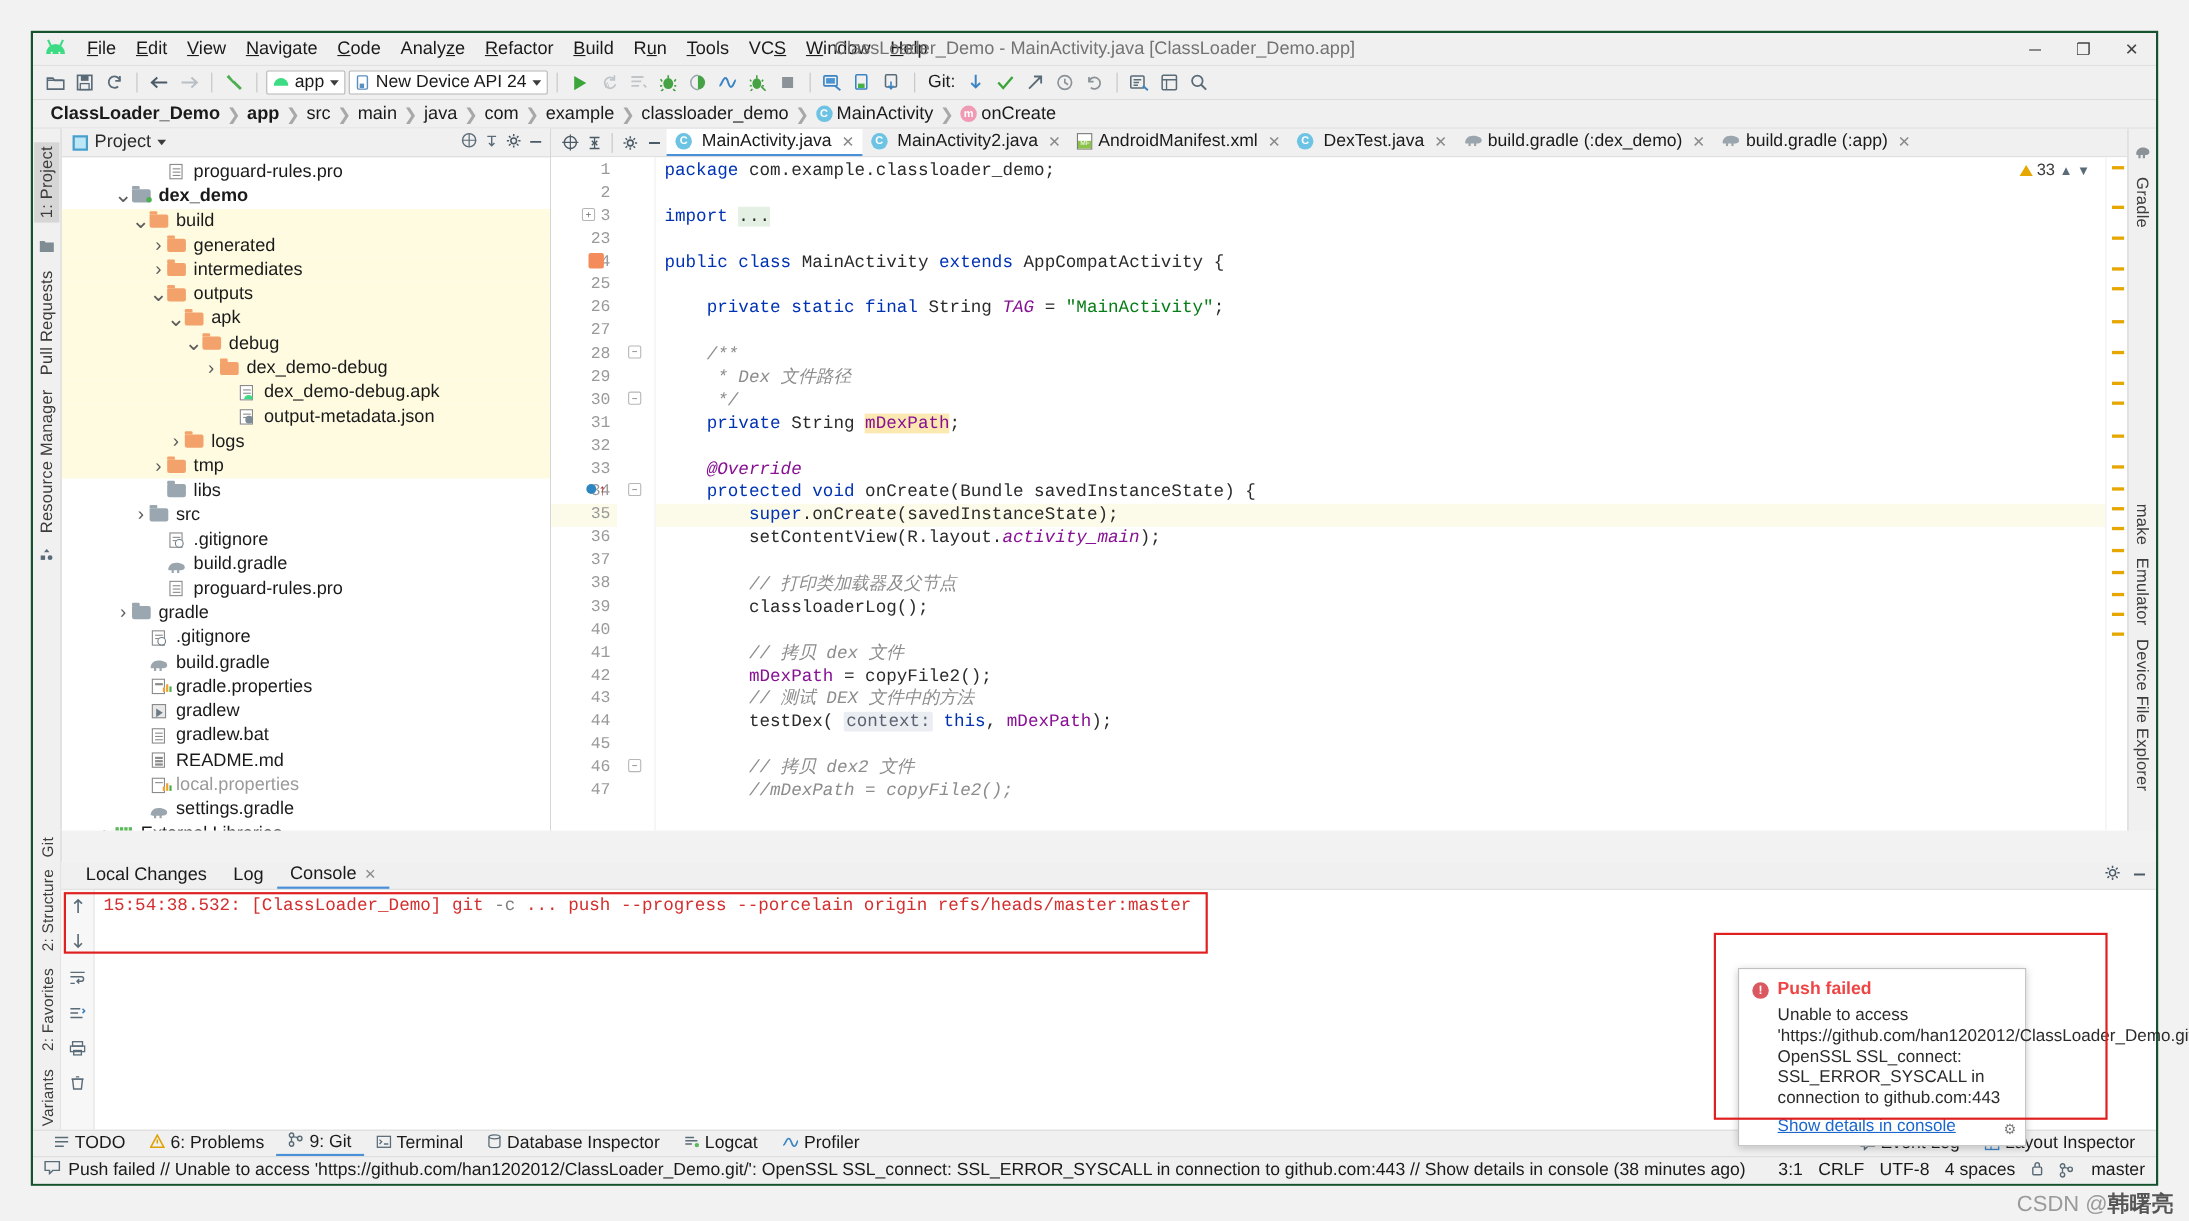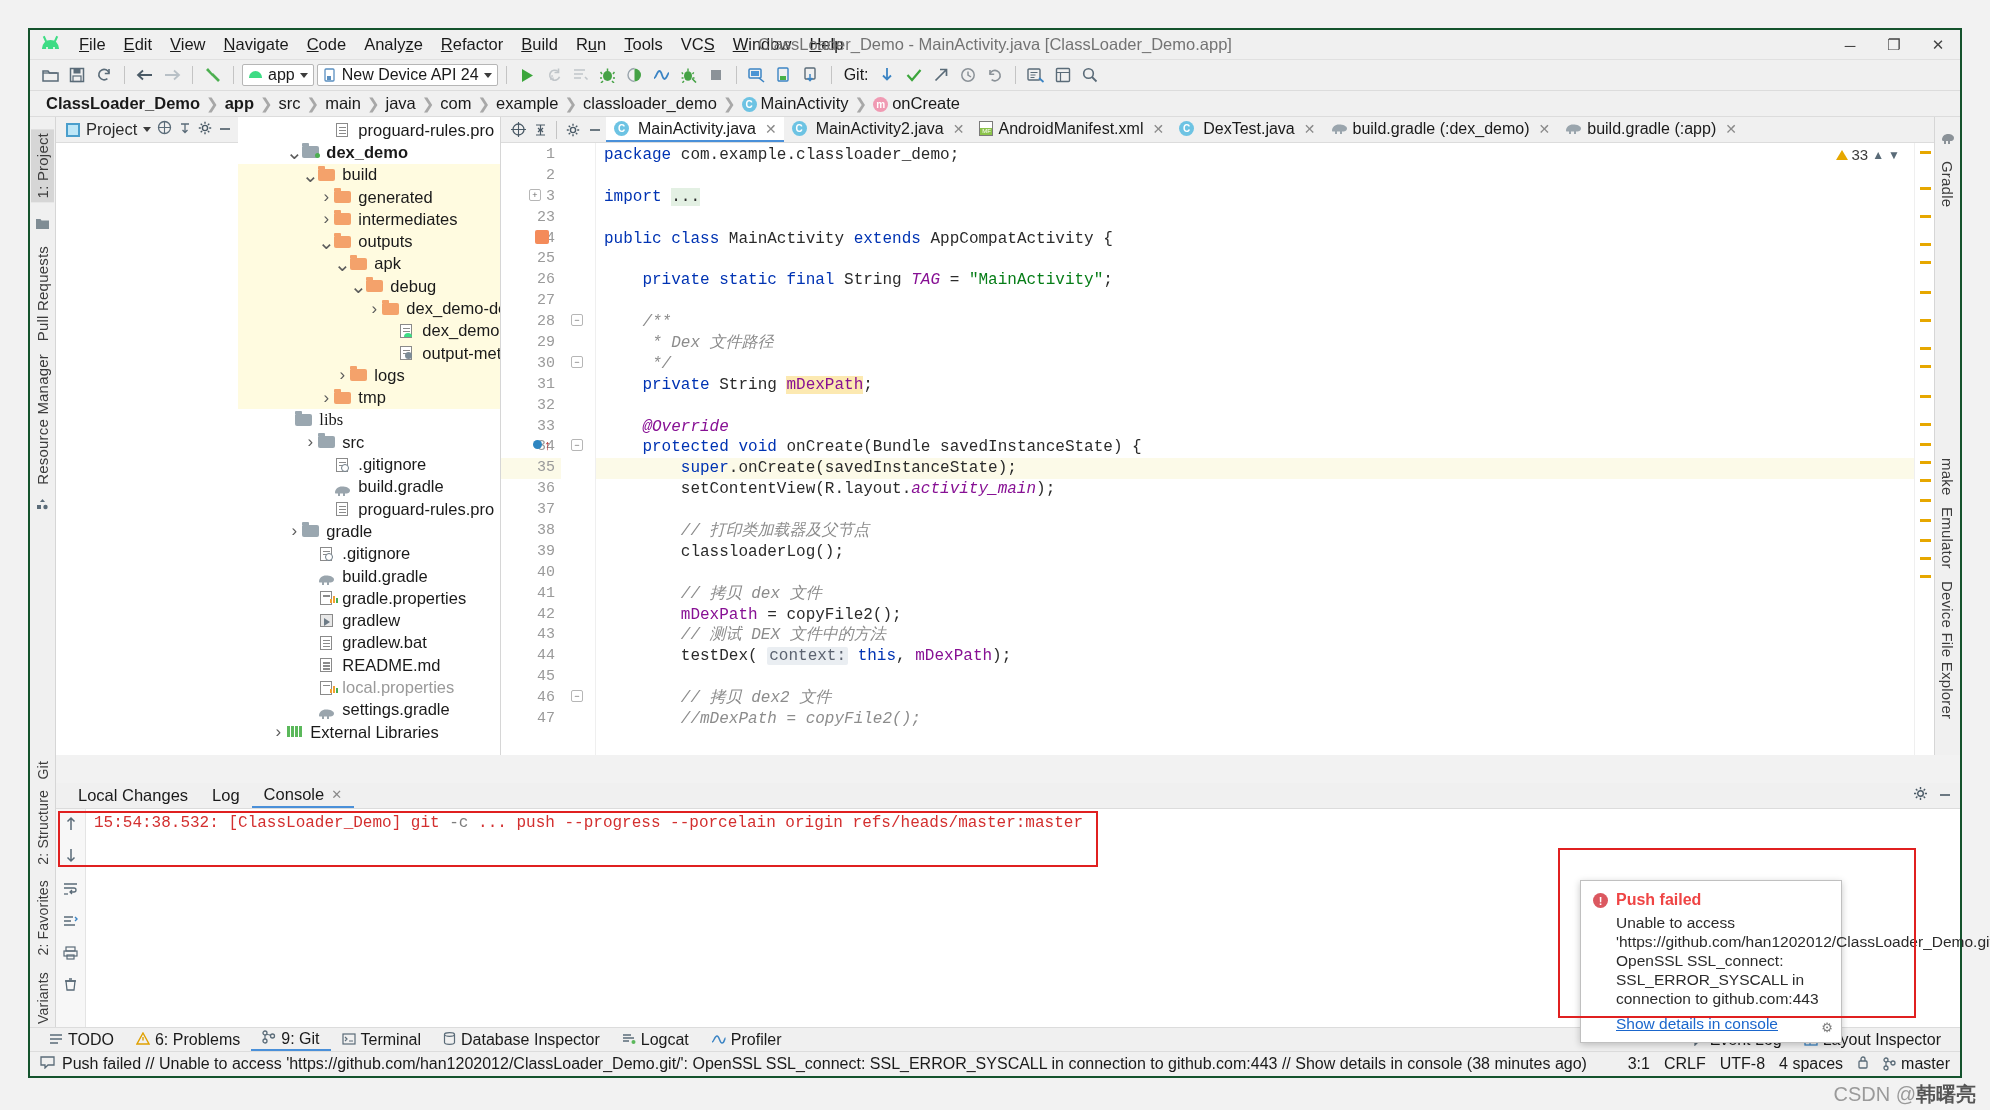--- a/index.html
+++ b/index.html
@@ -97,21 +97,21 @@
     writing-mode:vertical-rl; text-orientation:mixed;
     font-size:15px; color:#3c3c3c; white-space:nowrap; margin:6px 0;
     letter-spacing:.2px;
   }
   .vtext.rot180 { transform:rotate(180deg); }
   .vtext.sel { background:#d6d6d6; padding:4px 3px; }
   .rail-ic { margin:6px 0; }
   .rail-spacer { flex:1 1 auto; }
   
   .projpanel {
-    width:445px; background:#fff; display:flex; flex-direction:row;
+    width:445px; background:#fff; display:flex; flex-direction:column;
     flex:0 0 445px; min-width:0; border-right:1px solid #d6d6d6;
   }
   .projhead {
     height:26px; display:flex; align-items:center; background:#f0f0f0;
     border-bottom:1px solid #dcdcdc; padding-left:10px; gap:6px; flex:0 0 26px;
   }
   .projhead .sqic { width:14px;height:14px;border:2px solid #4a9ecc; background:#bde6f7; }
   .projhead-title { font-size:16.5px; }
   .projhead-right { margin-left:auto; display:flex; align-items:center; gap:6px; padding-right:6px; }
   .tree { flex:1 1 auto; overflow:hidden; position:relative; padding-top:2px; }
@@ -639,21 +639,21 @@
             </span>
             <span class="lbl">logs</span>
           </div>
           <div class="trow hl" style="padding-left: 80px;">
             <span class="arrow" style="font-size: 17px;">›</span>
             <span class="ficon">
               <span class="fold orange"></span>
             </span>
             <span class="lbl">tmp</span>
           </div>
-          <div class="trow" style="padding-left: 41px; font-family: Liberation Serif, serif;">
+          <div class="trow" style="padding-left: 80px;">
             <span class="arrow none"></span>
             <span class="ficon">
               <span class="fold gray"></span>
             </span>
             <span class="lbl">libs</span>
           </div>
           <div class="trow" style="padding-left: 64px;">
             <span class="arrow" style="font-size: 17px;">›</span>
             <span class="ficon">
               <span class="fold gray"></span>
@@ -1174,21 +1174,21 @@
       <span>3:1</span>
       <span>CRLF</span>
       <span>UTF-8</span>
       <span>4 spaces</span>
       <span>
         <svg width="12" height="14" viewBox="0 0 12 14">
             <rect x="2" y="6" width="8" height="7" rx="1" fill="none" stroke="#5a6b78" stroke-width="1.3"></rect>
             <path d="M4 6V4a2 2 0 0 1 4 0v2" fill="none" stroke="#5a6b78" stroke-width="1.3"></path>
           </svg>
       </span>
-      <span style="display:flex;align-items:center;gap:5px;">
+      <span style="display:flex;align-items:center;gap:16px;">
         <svg width="13" height="14" viewBox="0 0 13 14">
             <circle cx="3" cy="3" r="2" fill="none" stroke="#5a6b78" stroke-width="1.3"></circle>
             <circle cx="3" cy="11" r="2" fill="none" stroke="#5a6b78" stroke-width="1.3"></circle>
             <circle cx="10" cy="6" r="2" fill="none" stroke="#5a6b78" stroke-width="1.3"></circle>
             <path d="M3 5v4M5 4.5c3 0 3 1.5 3 1.5" stroke="#5a6b78" stroke-width="1.2" fill="none"></path>
           </svg>
         <span>master</span>
       </span>
     </div>
   </div>

